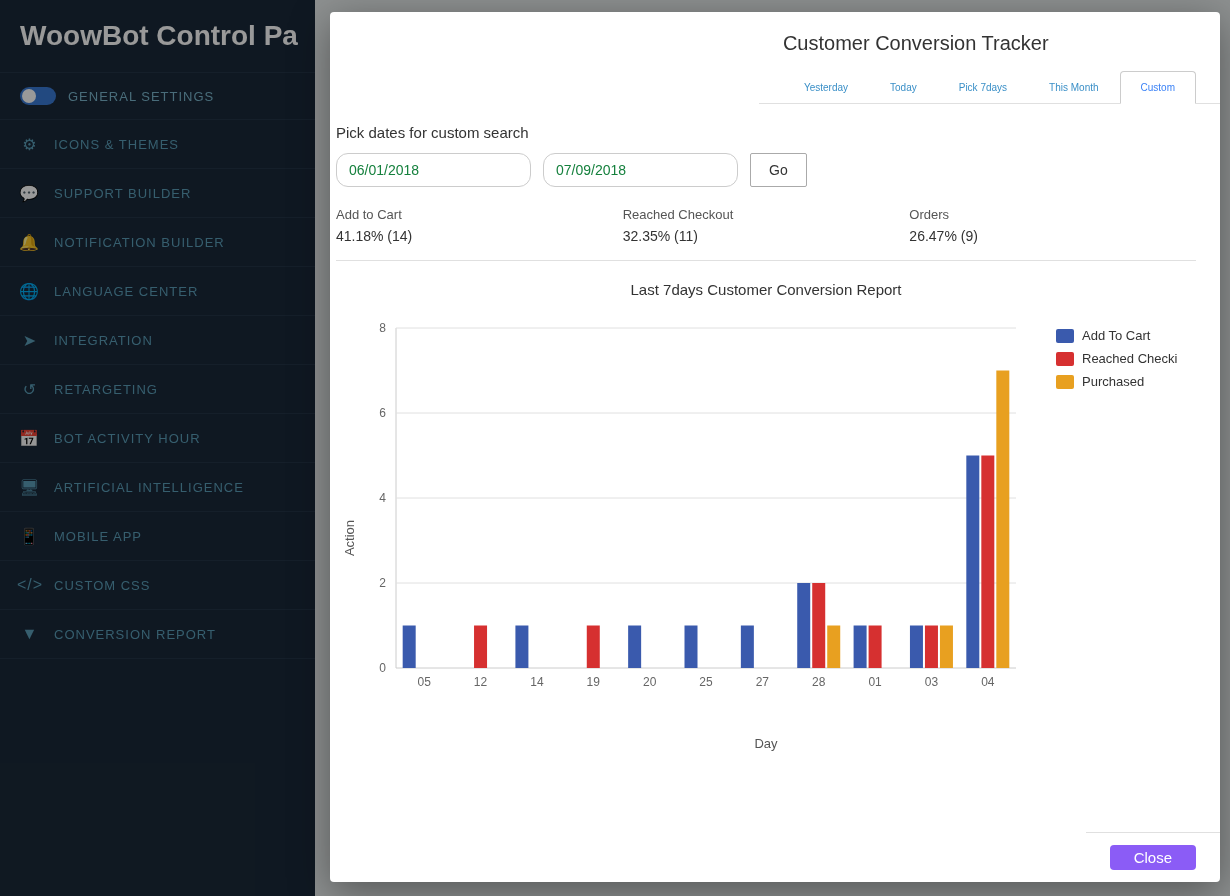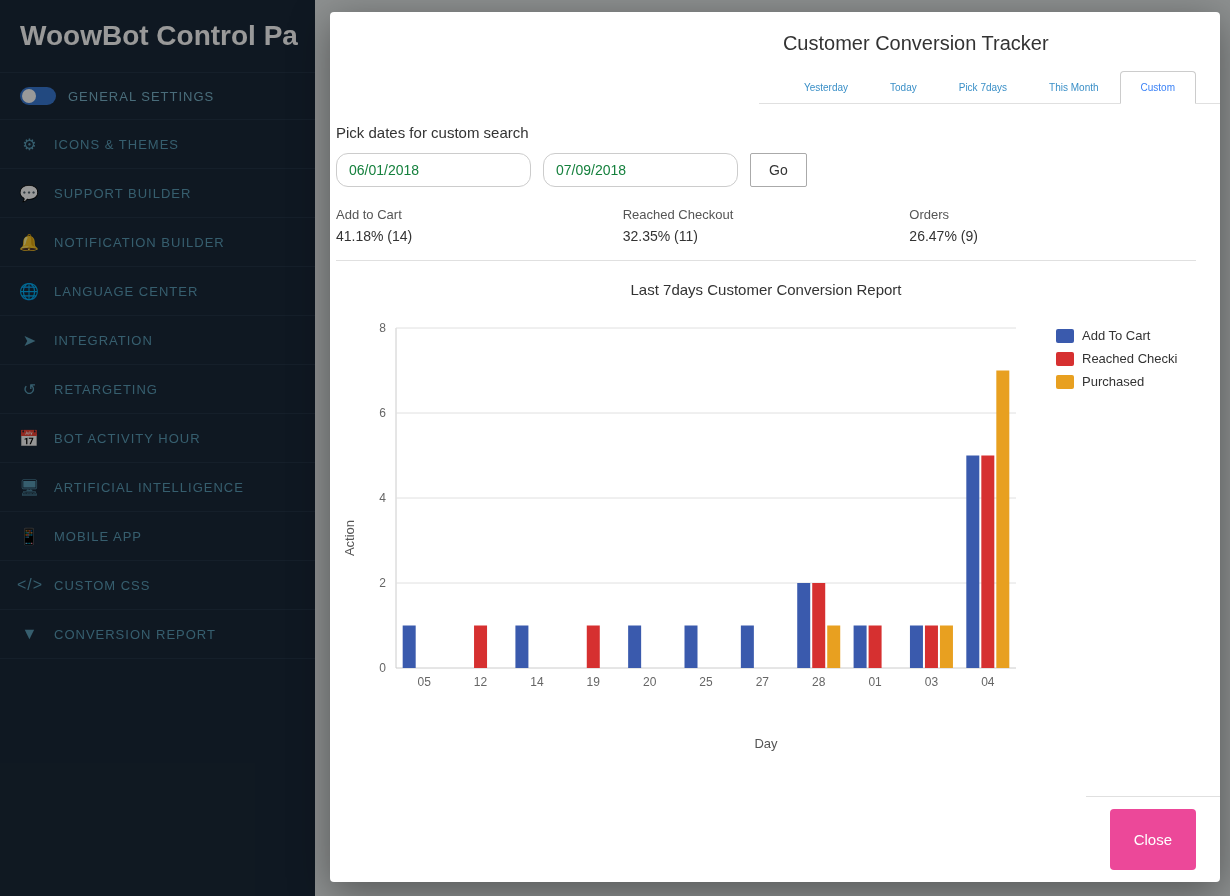--- a/index.html
+++ b/index.html
@@ -227,22 +227,22 @@
     }
 
     
     .modal-footer {
       padding: 12px 24px;
       display: flex;
       justify-content: flex-end;
       border-top: 1px solid #e0e0e0;
     }
     .close-btn {
-      padding: 22px 24px;
-      background: #ec4899;
+      padding: 4px 24px;
+      background: #8b5cf6;
       color: #fff;
       border: none;
       border-radius: 4px;
       font-size: 15px;
       cursor: pointer;
     }
   </style>
 </head>
 <body>
 

